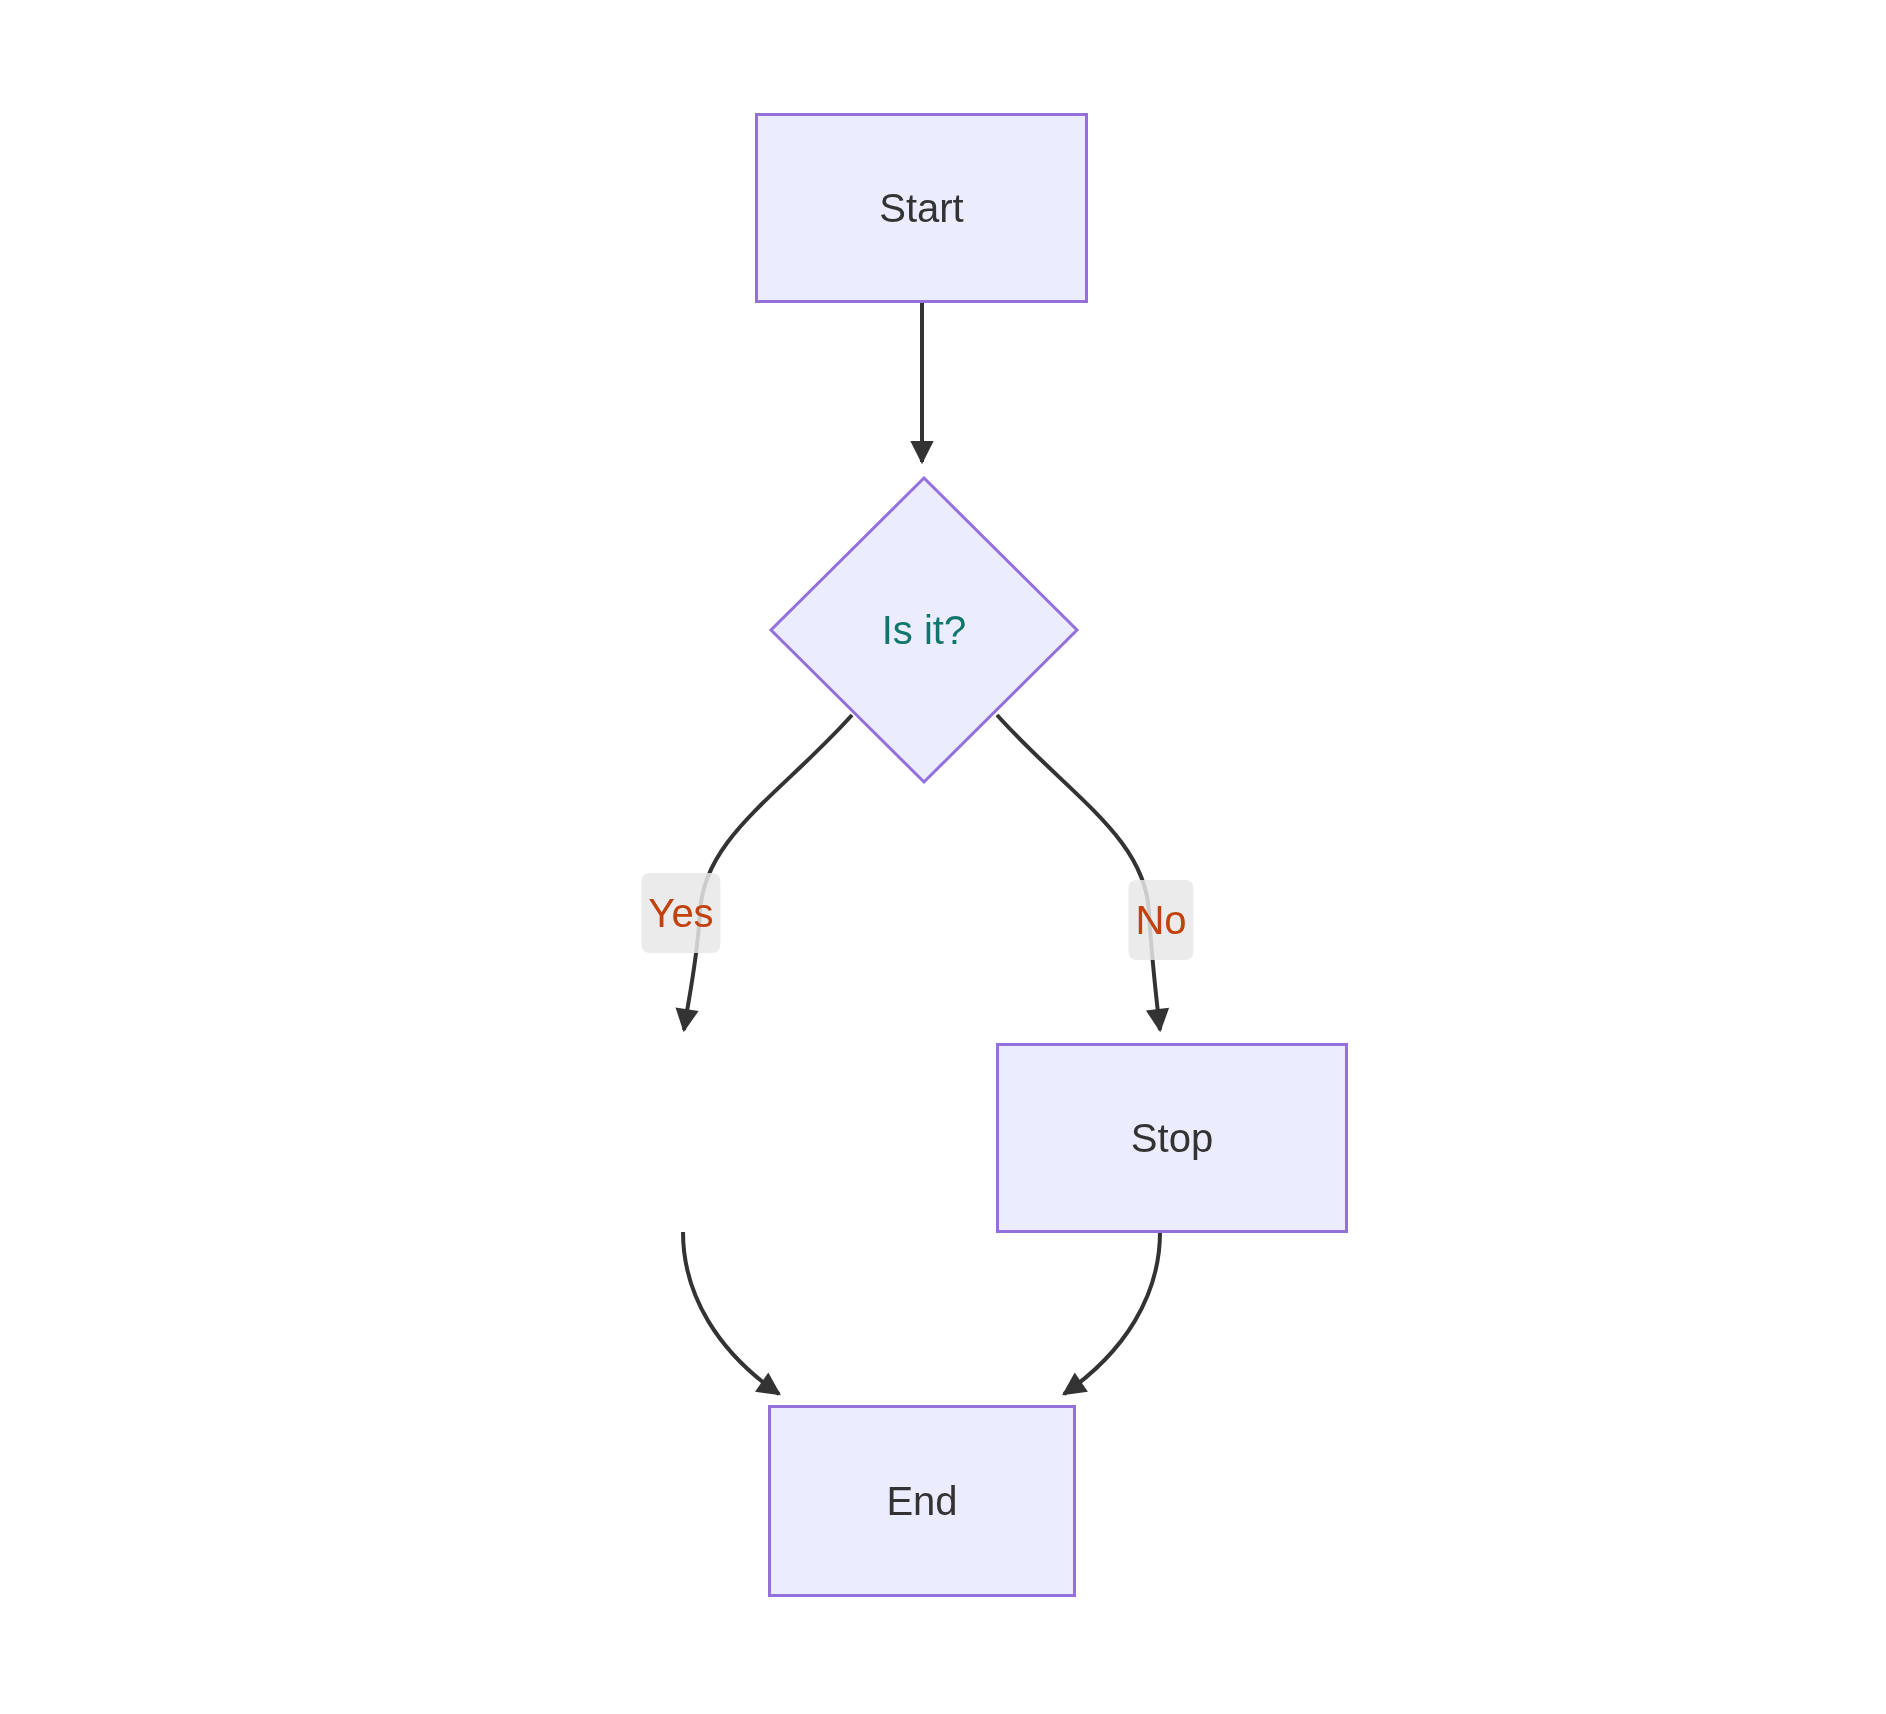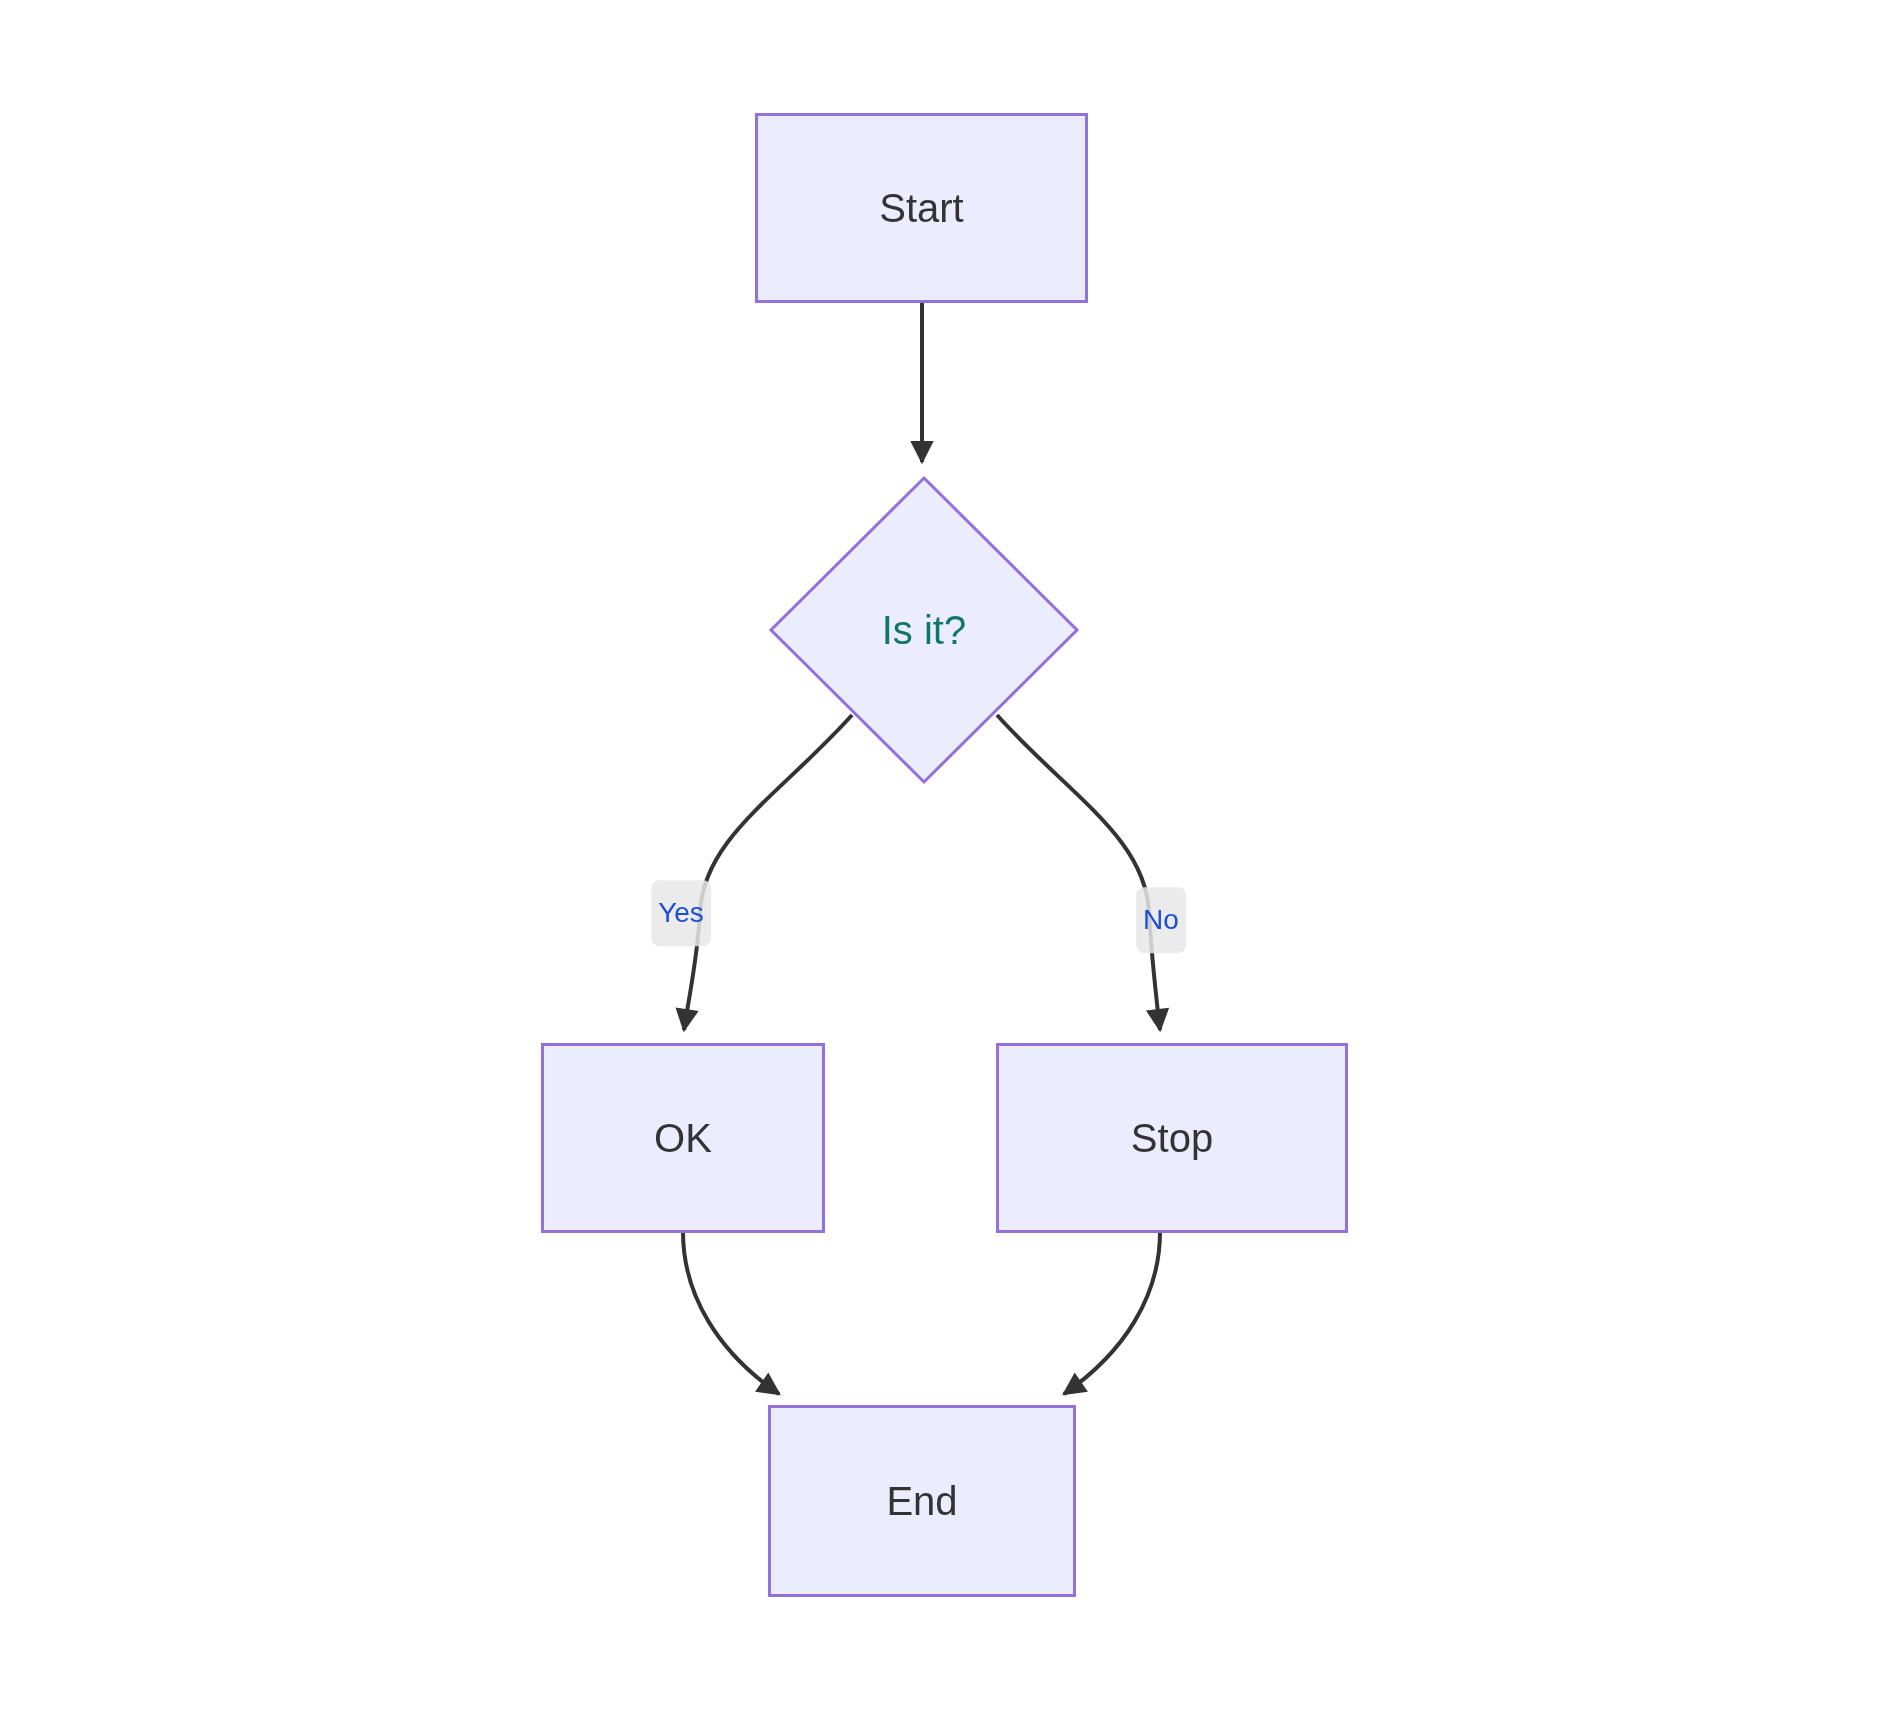--- a/index.html
+++ b/index.html
@@ -47,23 +47,23 @@
     font-size: 40px;
     color: #0f766e;
     white-space: nowrap;
   }
   .edge-label {
     position: absolute;
     transform: translate(-50%, -50%);
     background: rgba(232, 232, 232, 0.85);
     border-radius: 8px;
     padding: 16px 7px;
-    font-size: 28px;
+    font-size: 40px;
     line-height: 1.2;
-    color: #1d4ed8;
+    color: #c2410c;
     white-space: nowrap;
     text-align: right;
   }
   .edge-label-yes { left: 681px;  top: 913px; }
   .edge-label-no  { left: 1161px; top: 920px; }
 </style>
 </head>
 <body>
 
 <div class="canvas">
@@ -85,23 +85,20 @@
 
     <path d="M 1160 1232 C 1160 1295, 1125 1352, 1064 1394" fill="none" stroke="#333333" stroke-width="4" marker-end="url(#arrow)"></path>
 
     <polygon points="924,478 1077,630 924,782 771,630" fill="#ECECFF" stroke="#9370DB" stroke-width="3"></polygon>
   </svg>
 
   <div class="node node-start">
     <span>Start</span>
   </div>
 
-  <div class="node node-ok">
-    <span>OK</span>
-  </div>
 
   <div class="node node-stop">
     <span>Stop</span>
   </div>
 
   <div class="node node-end">
     <span>End</span>
   </div>
 
   <div class="diamond-label">Is it?</div>

